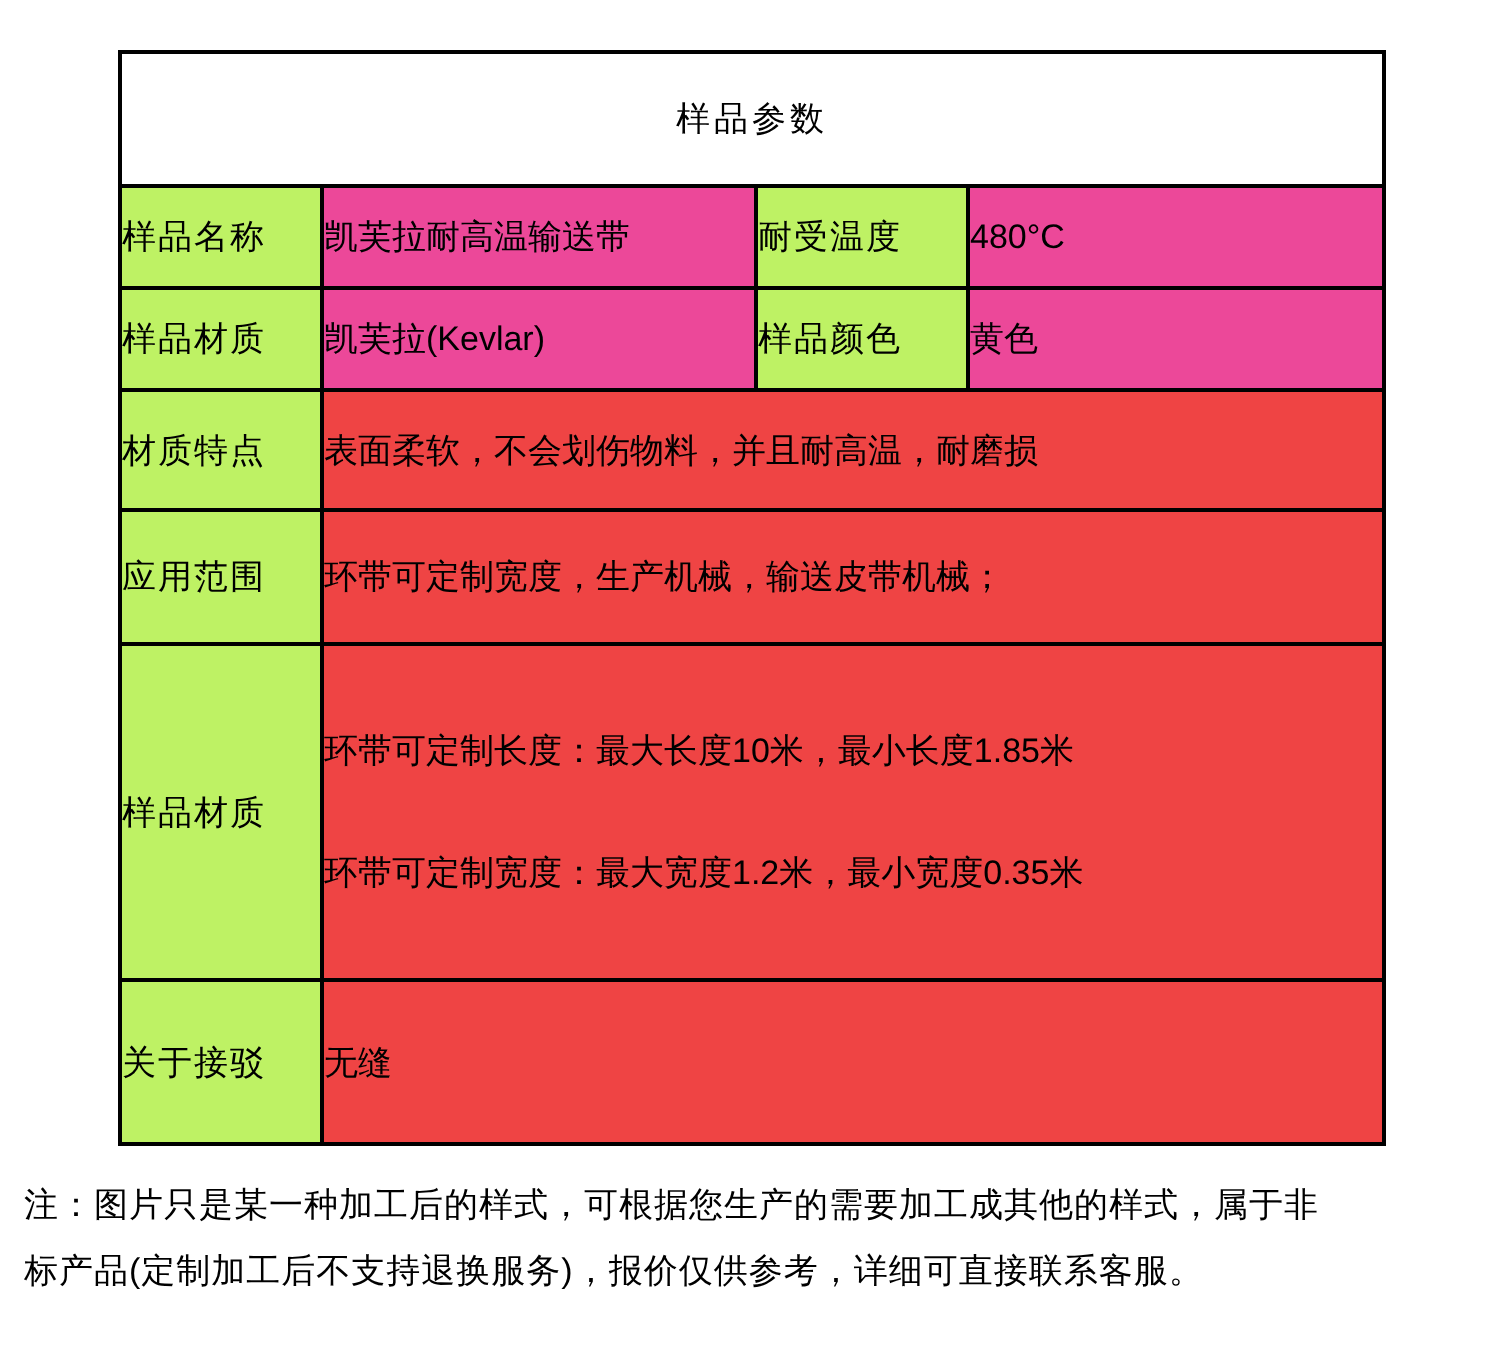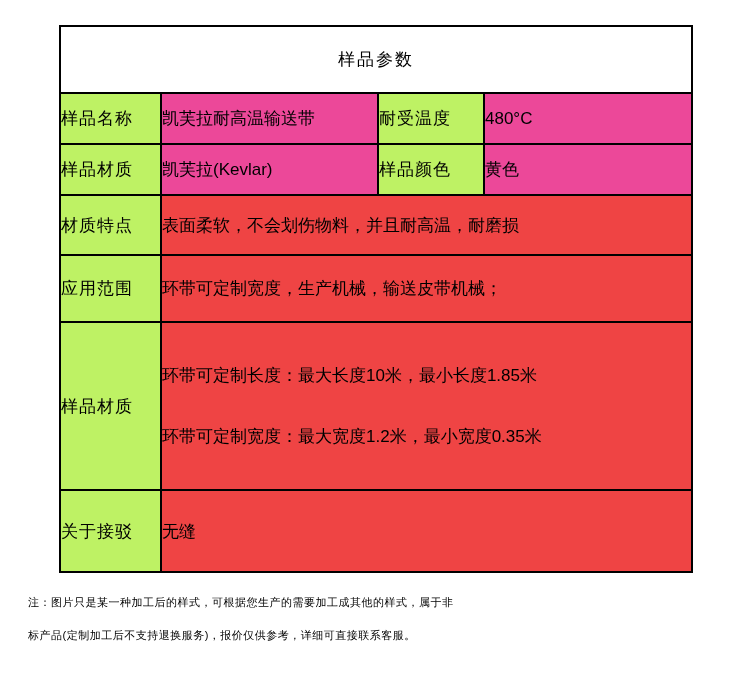--- a/index.html
+++ b/index.html
@@ -67,24 +67,24 @@
   tr.r-joint { height: 82px; }
 
   .custom-lines {
     display: flex;
     flex-direction: column;
     justify-content: center;
     gap: 38px;
   }
   .note {
     position: absolute;
-    left: 28px;
+    left: 12px;
     top: 586px;
     width: 700px;
-    font-size: 11px;
+    font-size: 17px;
     line-height: 33px;
     letter-spacing: 0.5px;
   }
 </style>
 </head>
 <body>
 
 <div class="page">
 
   <table class="spec-table">

